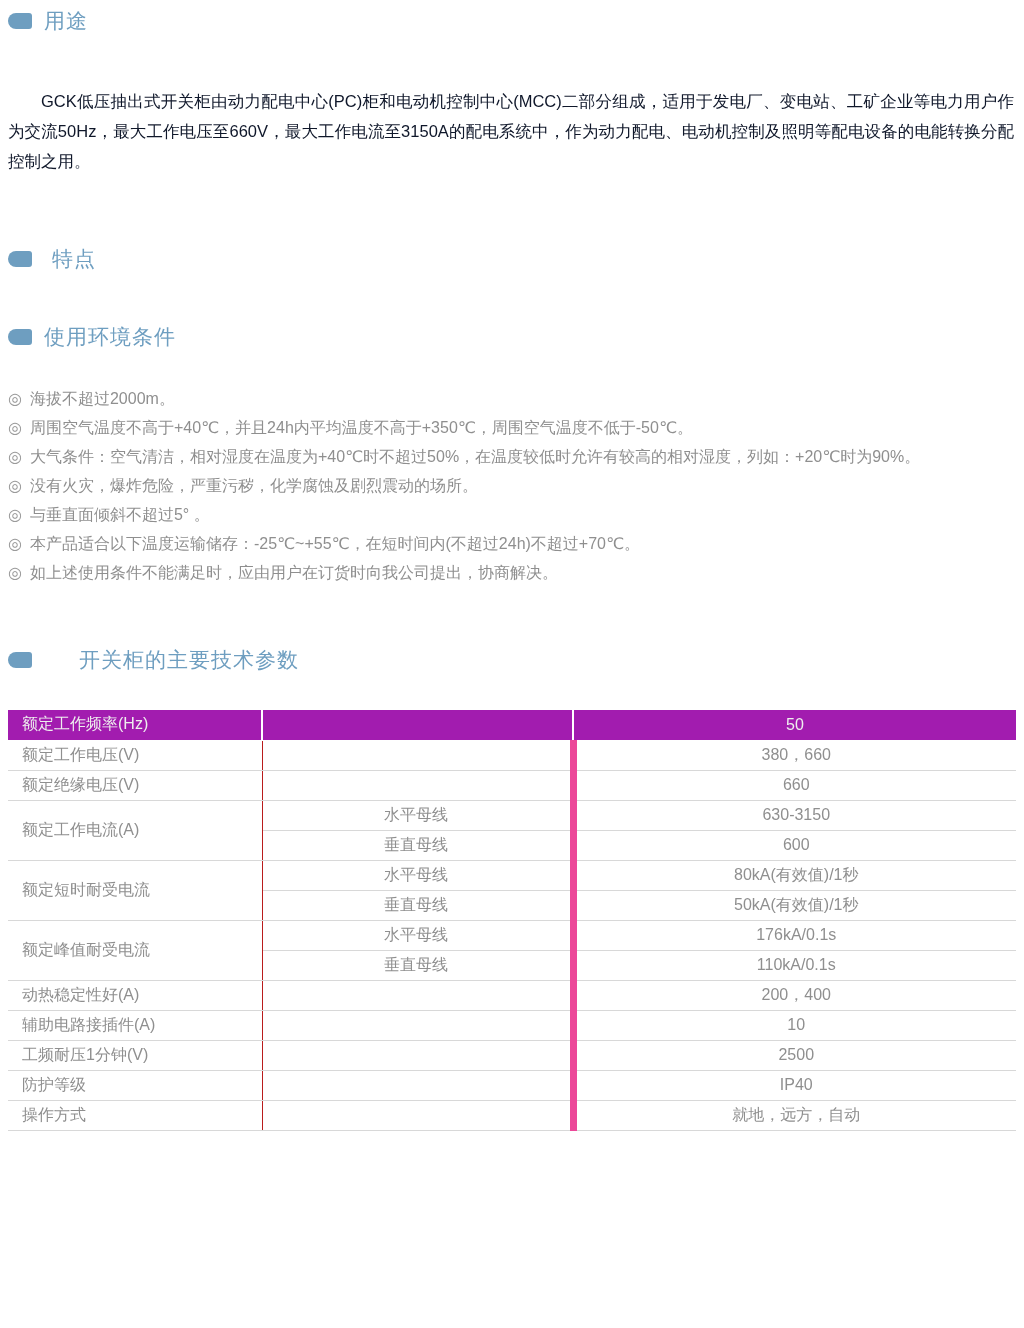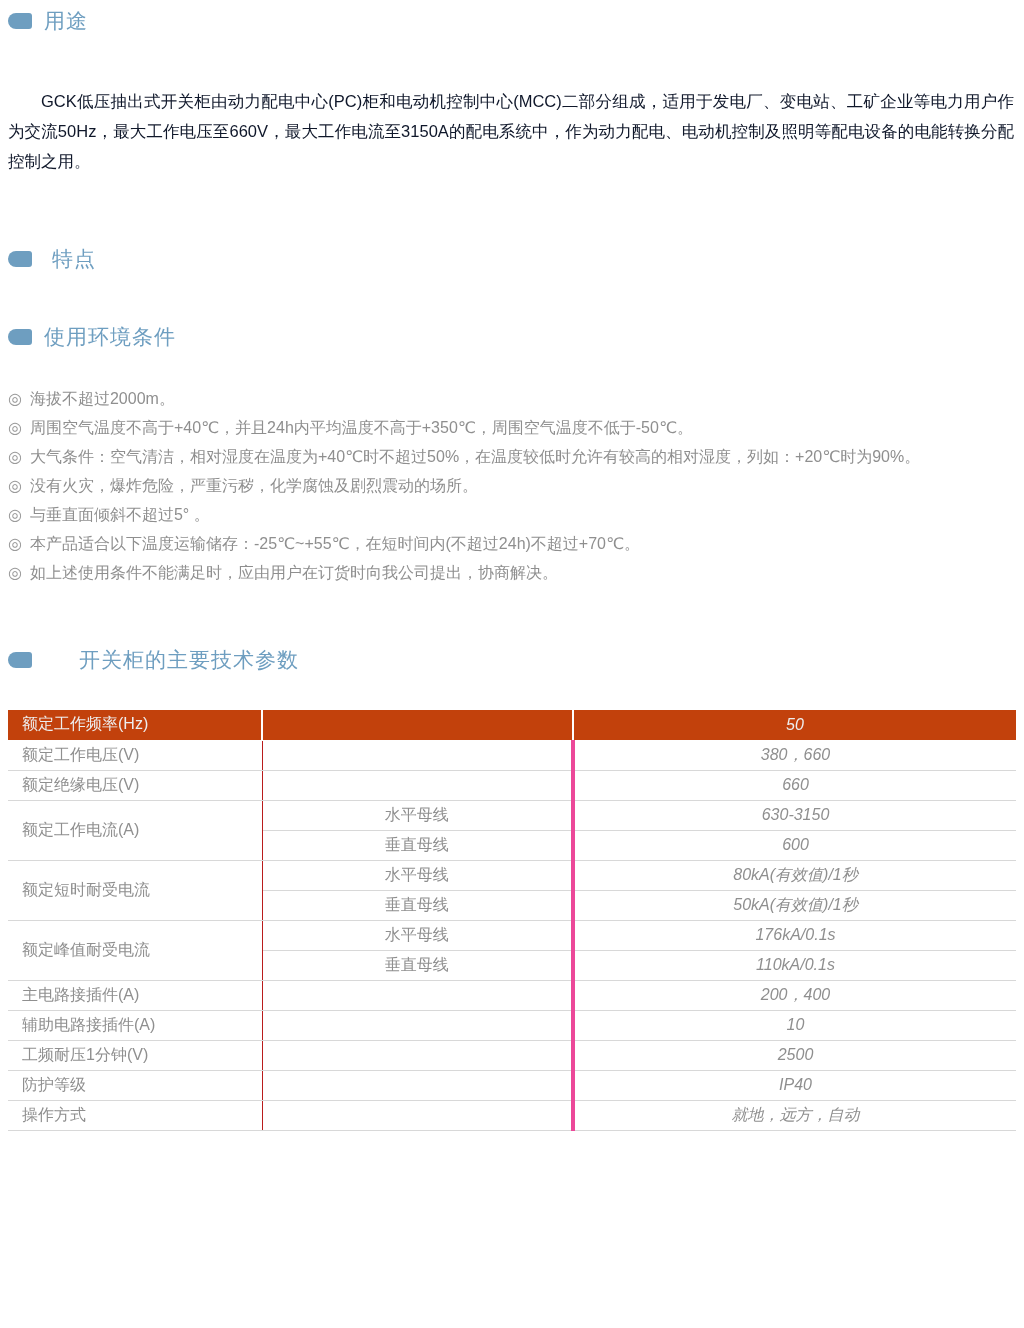--- a/index.html
+++ b/index.html
@@ -37,23 +37,23 @@
   .env-marker { margin-right: 8px; flex: 0 0 auto; color: #9a9a9a; }
 
   
   .params-table {
     border-collapse: collapse; table-layout: fixed;
     width: 1008px; margin: 36px 8px 0 8px;
     font-size: 16px; color: #8f8f8f;
   }
   .params-table td { height: 30px; border-bottom: 1px solid #d8d8d8; vertical-align: middle; }
   .params-table td.label { text-align: left; padding-left: 14px; border-right: 1px solid #b91c1c; }
-  .params-table td.sub   { text-align: center; border-right: 4px solid #ec4899; }
-  .params-table td.val   { text-align: center; font-style: italic; }
-  .params-table tr.thead td { background: #c2410c; color: #eeeeee; border-bottom: 1px solid #ffffff; }
+  .params-table td.sub   { text-align: center; border-right: 7px solid #ec4899; }
+  .params-table td.val   { text-align: center; }
+  .params-table tr.thead td { background: #a21caf; color: #eeeeee; border-bottom: 1px solid #ffffff; }
   .params-table tr.thead td.label,
   .params-table tr.thead td.sub { border-right: 2px solid #ffffff; }
 </style>
 </head>
 <body>
 
 <div class="page">
 
   <div class="section-header sh-purpose">
     <span class="marker"></span>
@@ -154,21 +154,21 @@
         <td class="label" rowspan="2">额定峰值耐受电流</td>
         <td class="sub">水平母线</td>
         <td class="val">176kA/0.1s</td>
       </tr>
       <tr>
         <td class="sub">垂直母线</td>
         <td class="val">110kA/0.1s</td>
       </tr>
 
       <tr>
-        <td class="label">主电路接插件(A)</td>
+        <td class="label">动热稳定性好(A)</td>
         <td class="sub"></td>
         <td class="val">200，400</td>
       </tr>
       <tr>
         <td class="label">辅助电路接插件(A)</td>
         <td class="sub"></td>
         <td class="val">10</td>
       </tr>
       <tr>
         <td class="label">工频耐压1分钟(V)</td>

